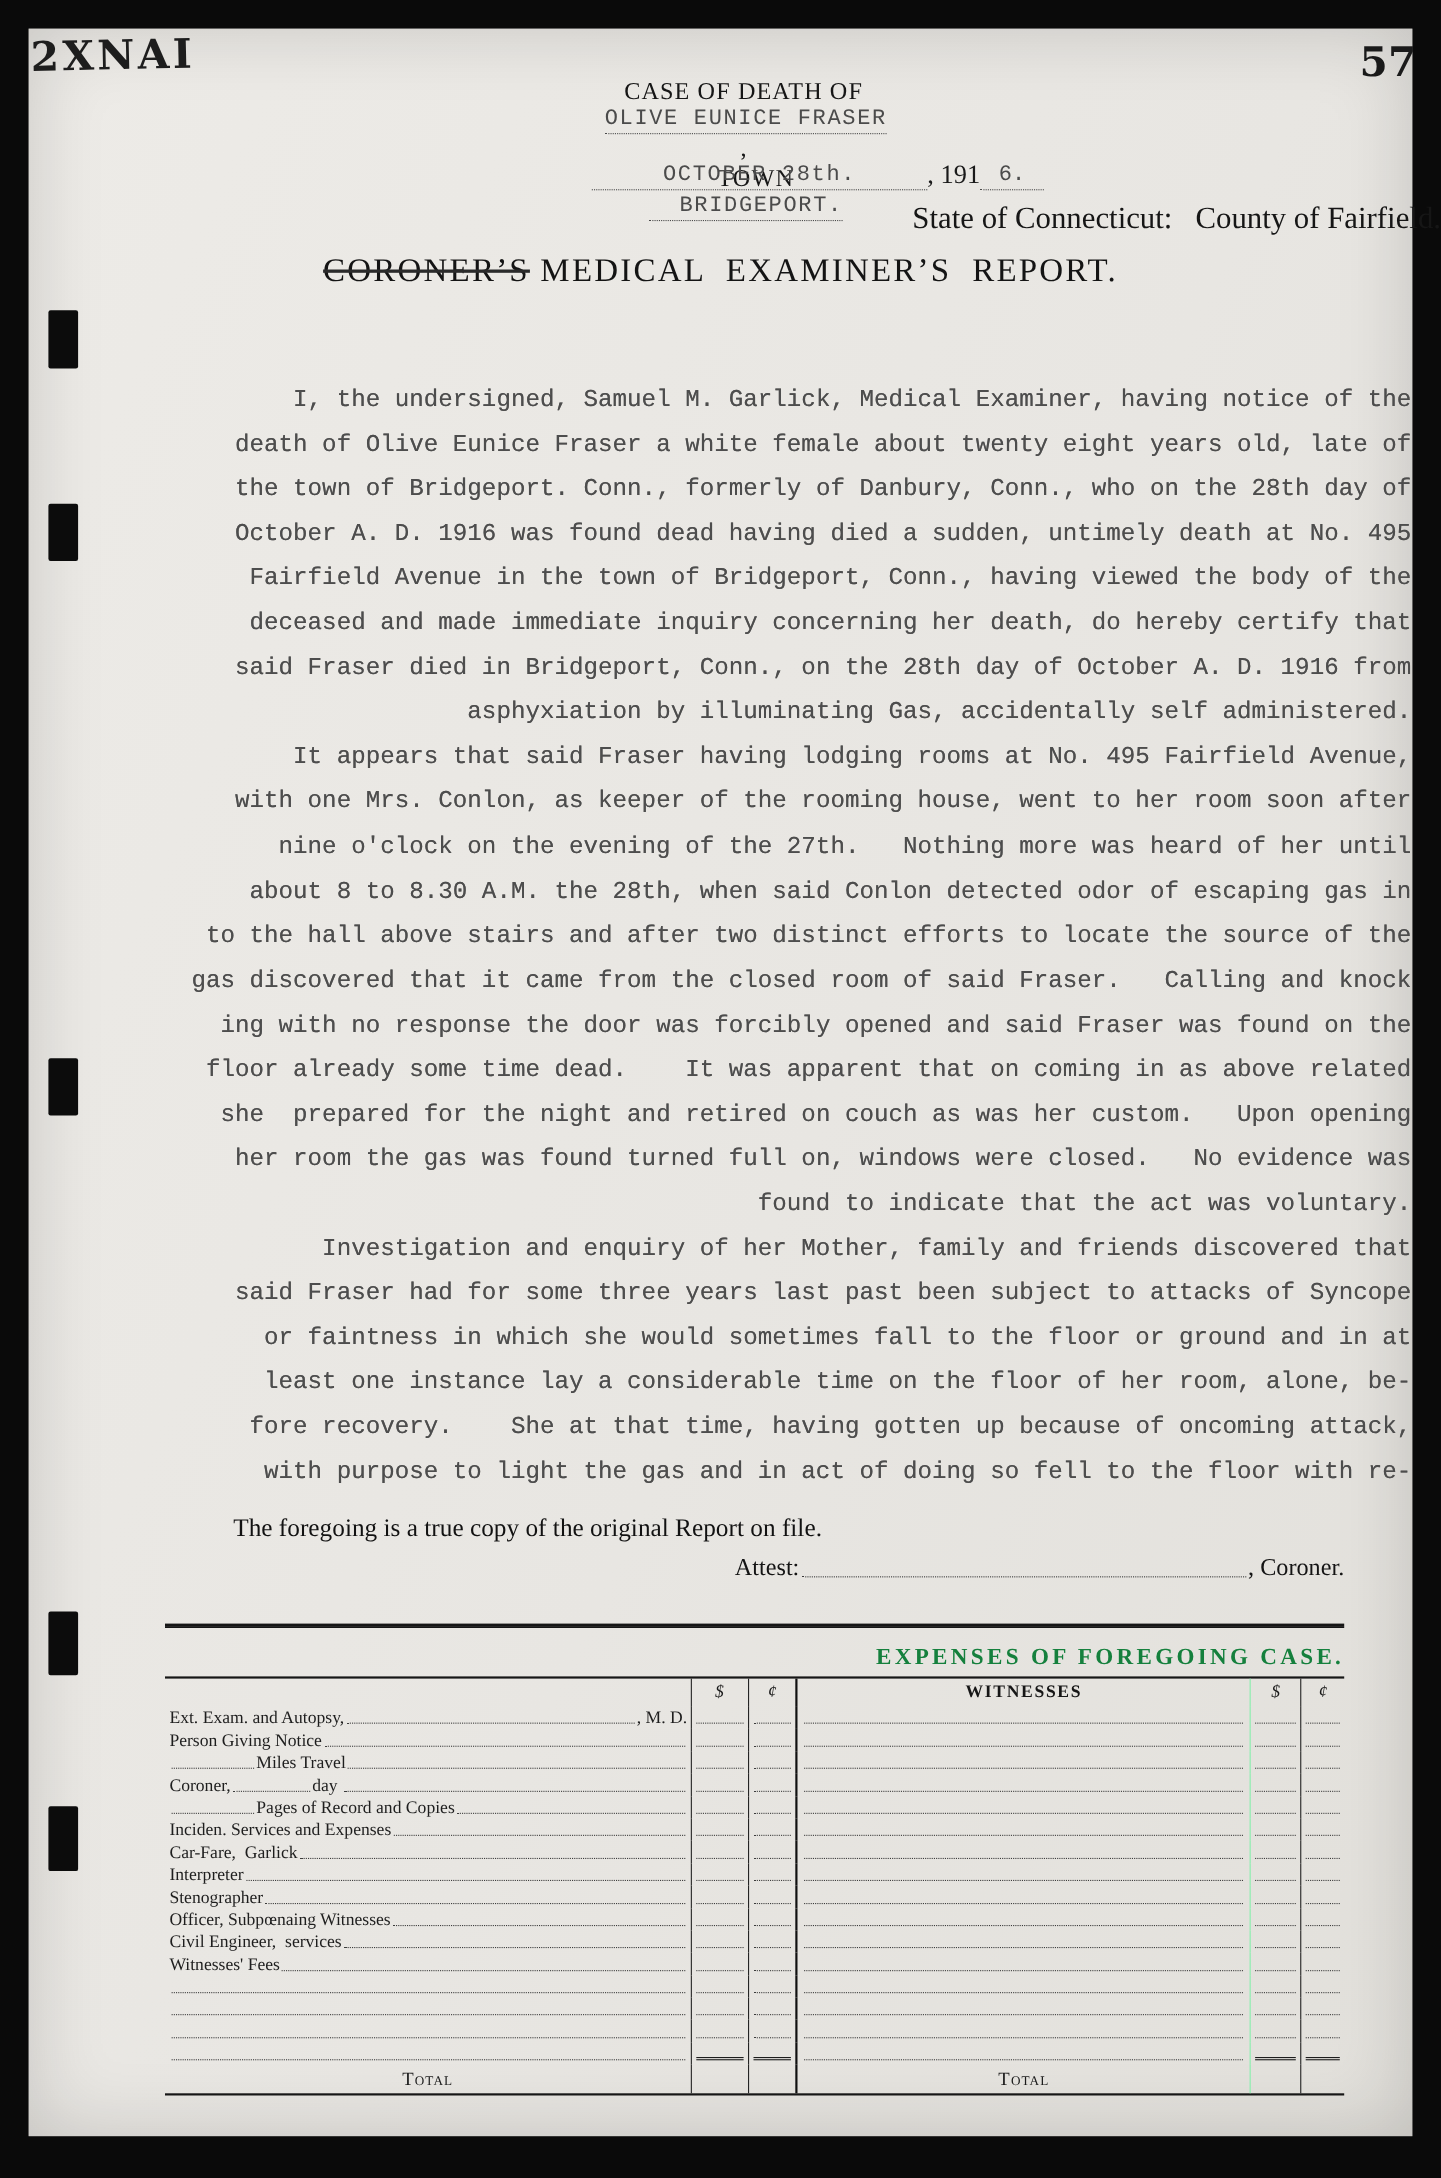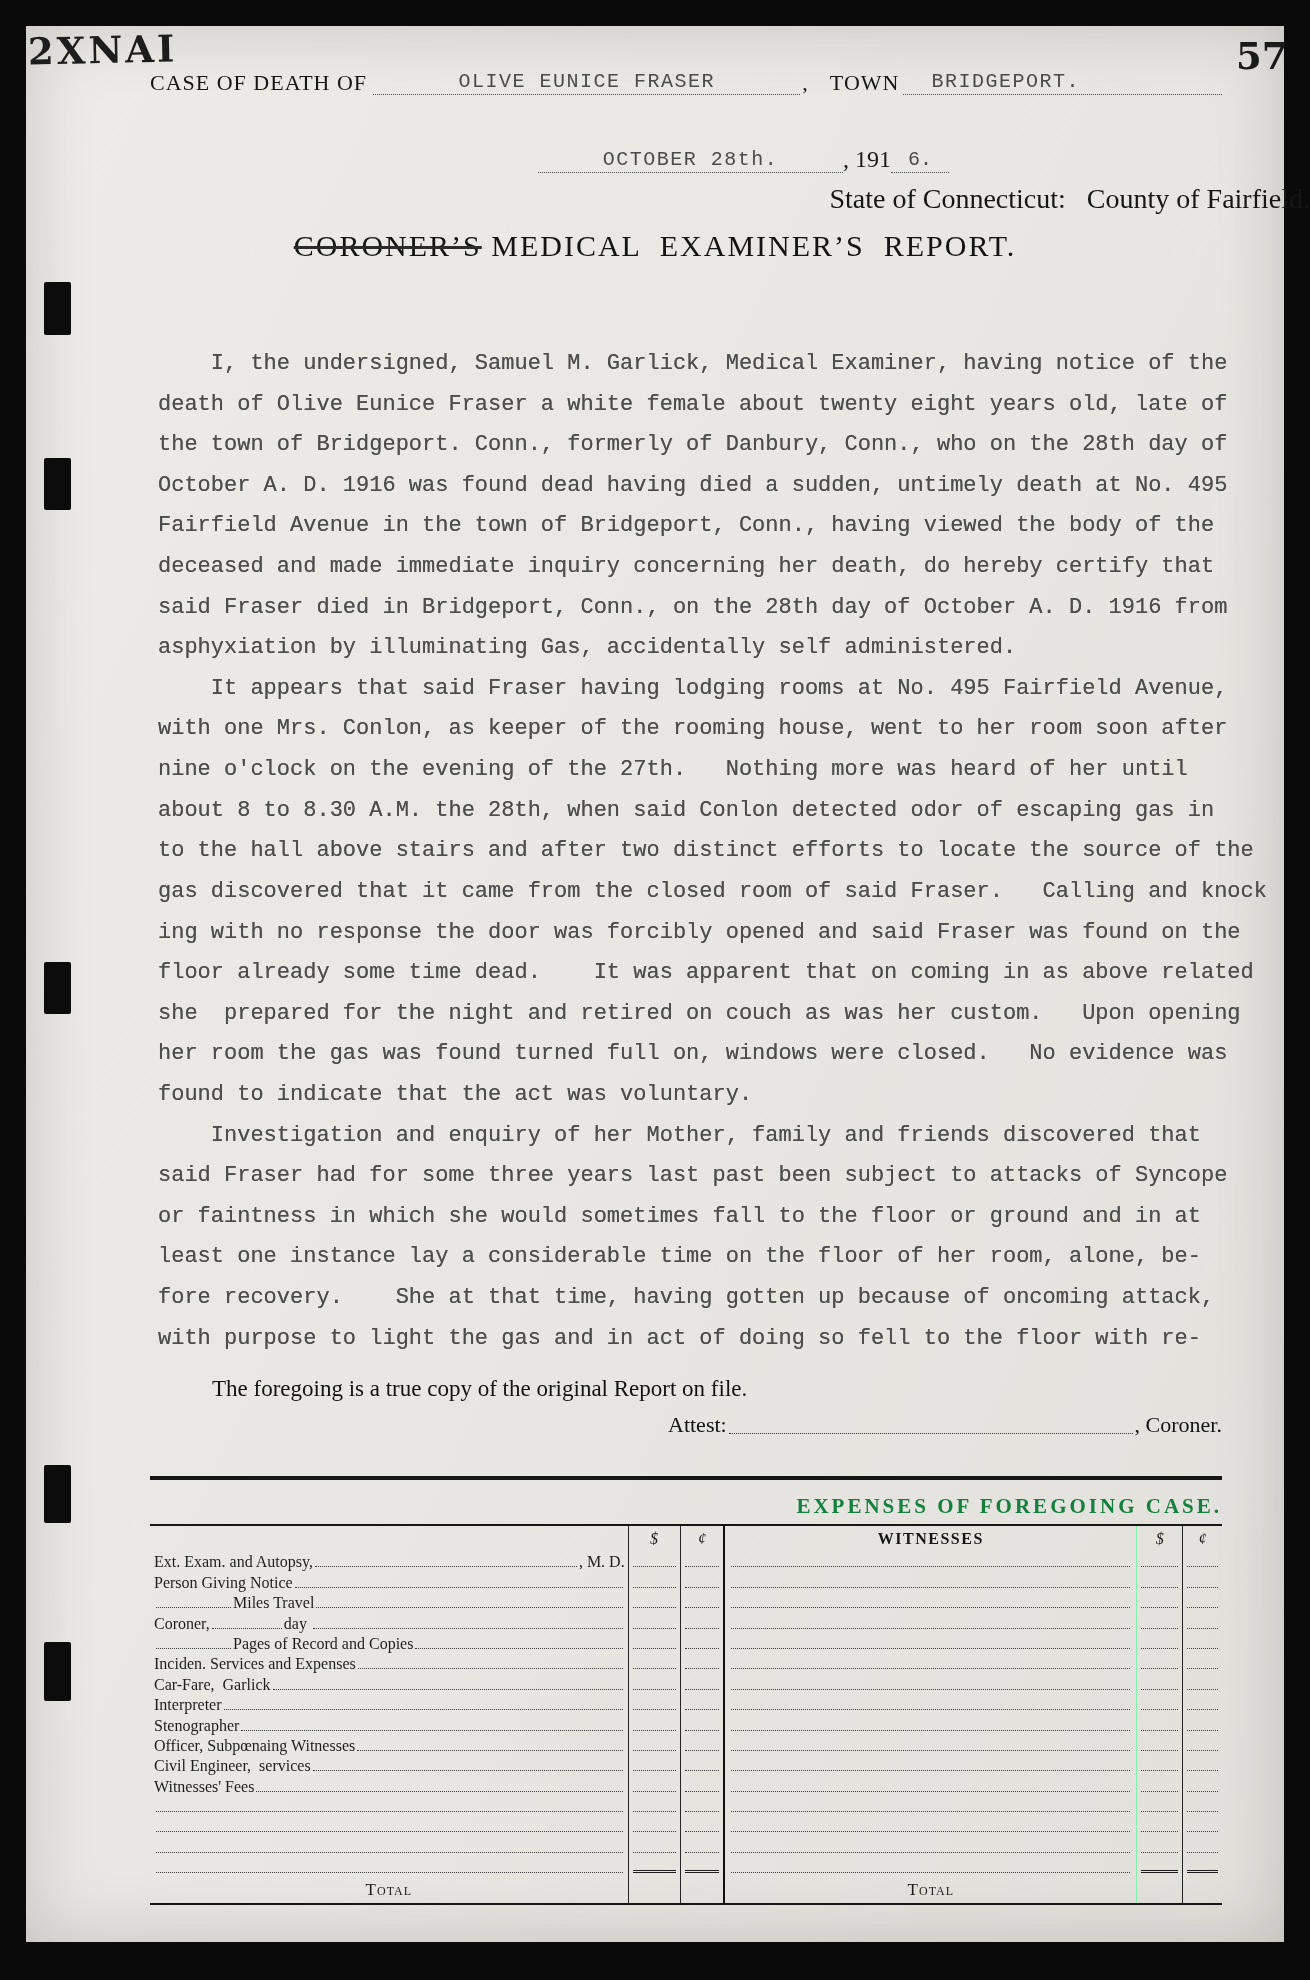--- a/index.html
+++ b/index.html
@@ -20,40 +20,40 @@
     font-family:"DejaVu Serif", serif; font-weight:bold; font-size:37px;
     letter-spacing:3px; color:#1d1d1d; transform:rotate(-1.2deg);
   }
   .pagenum {
     position:absolute; left:1236px; top:34px;
     font-family:"DejaVu Serif", serif; font-weight:bold; font-size:37px; color:#1a1a1a;
   }
   .typed { font-family:"Liberation Mono", monospace; color:#4b4b4b; }
   .printed { color:#1a1a1a; }
   .fline { border-bottom:1.5px dotted #4a4a4a; text-align:center; }
-  .hdr1 { position:absolute; left:150px; top:70px; width:1072px; display:flex; align-items:flex-start; }
+  .hdr1 { position:absolute; left:140px; top:70px; width:1072px; display:flex; align-items:center;flex-direction:column; }
   .case-label { font-size:22px; letter-spacing:1px; color:#161616; white-space:pre; padding-bottom:1px; }
   .name-line { flex:1.25; margin:0 2px 0 6px; font-size:20px; letter-spacing:1.5px; padding-bottom:1px; }
   .hdr-comma { font-size:22px; color:#161616; padding-bottom:1px; }
   .town-label { font-size:22px; letter-spacing:1px; color:#161616; margin-left:22px; padding-bottom:1px; }
   .town-line { flex:0.85; margin:0 0 0 4px; font-size:20px; letter-spacing:1.5px; text-align:left; padding:0 0 1px 28px; }
   .daterow { position:absolute; left:538px; top:146px; display:flex; align-items:flex-end; }
   .date-line { width:305px; font-size:20px; letter-spacing:1.5px; padding-bottom:1px; }
   .year-printed { font-size:24px; white-space:pre; padding-bottom:0; }
   .year-line { width:58px; font-size:20px; padding-bottom:1px; }
   .stateline {
     position:absolute; left:0; top:183px; width:1310px; text-align:right;
     font-size:28px; color:#161616; white-space:pre;
   }
   .titleline {
     position:absolute; left:0; top:229px; width:1310px; text-align:center;
     font-size:30px; letter-spacing:2px; color:#141414; white-space:pre;
   }
   .struck { text-decoration:line-through; text-decoration-thickness:3px; text-decoration-color:#2b2b2b; }
-  .bodyblock { position:absolute; left:158px; top:351px; width:1125px; }
+  .bodyblock { position:absolute; left:158px; top:351px; width:1125px;text-align:right; }
   .bline {
     height:40.62px; font-family:"Liberation Mono", monospace; font-size:22px;
     color:#4d4d4d; white-space:pre; text-shadow:0 0 0.6px rgba(60,60,60,0.65);
   }
   .foregoing { position:absolute; left:212px; top:1376px; font-size:23px; color:#121212; }
   .attestrow { position:absolute; left:668px; top:1412px; width:554px; display:flex; align-items:flex-end; }
   .attest-label { font-size:22px; color:#141414; padding-bottom:0; }
   .attest-dots { flex:1; border-bottom:1px dotted #3a3a3a; margin:0 2px 4px 2px; }
   .attest-suffix { font-size:22px; color:#141414; white-space:pre; }
   .dblrule {

